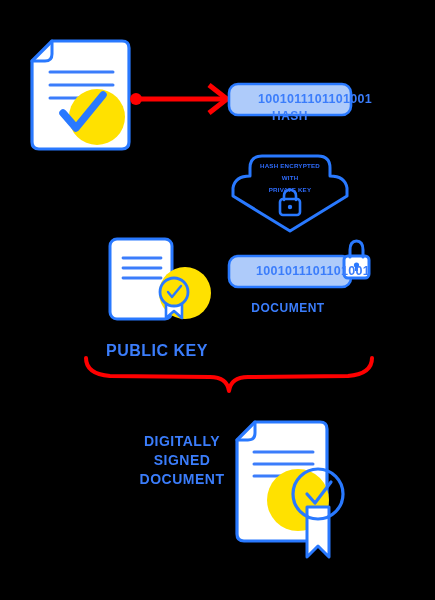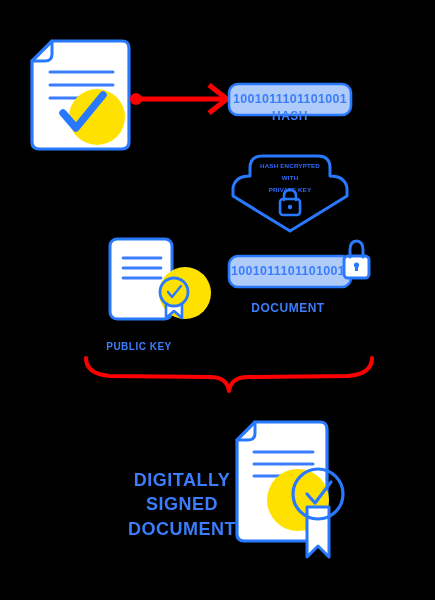--- a/index.html
+++ b/index.html
@@ -31,30 +31,31 @@
     position: absolute;
     color: #3b7dfb;
     font-weight: bold;
     letter-spacing: 0.5px;
     text-align: center;
     line-height: 1.35;
     white-space: pre-line;
   }
   #hash-label      { left: 230px; top: 108px; width: 120px; font-size: 12px; }
   #signature-label { left: 228px; top: 300px; width: 120px; font-size: 12px; }
-  #publickey-label { left: 79px;  top: 340px; width: 120px; font-size: 10px; }
-  #signeddoc-label { left: 128px; top: 468px; width: 108px; font-size: 18px; }
+  #publickey-label { left: 97px;  top: 340px; width: 120px; font-size: 16px; }
+  #signeddoc-label { left: 128px; top: 432px; width: 108px; font-size: 14px; }
 
   .pilltext {
     position: absolute;
     color: #3b7dfb;
     font-weight: bold;
     font-size: 12.5px;
     text-align: center;
     letter-spacing: 0.3px;
+    padding-left: 25px;
   }
   #hash-pill-text      { left: 230px; top: 92px;  width: 120px; }
   #signature-pill-text { left: 228px; top: 264px; width: 120px; }
 
   .cloudtext {
     position: absolute;
     color: #2e6bfb;
     font-weight: bold;
     font-size: 6.2px;
     line-height: 1.9;

